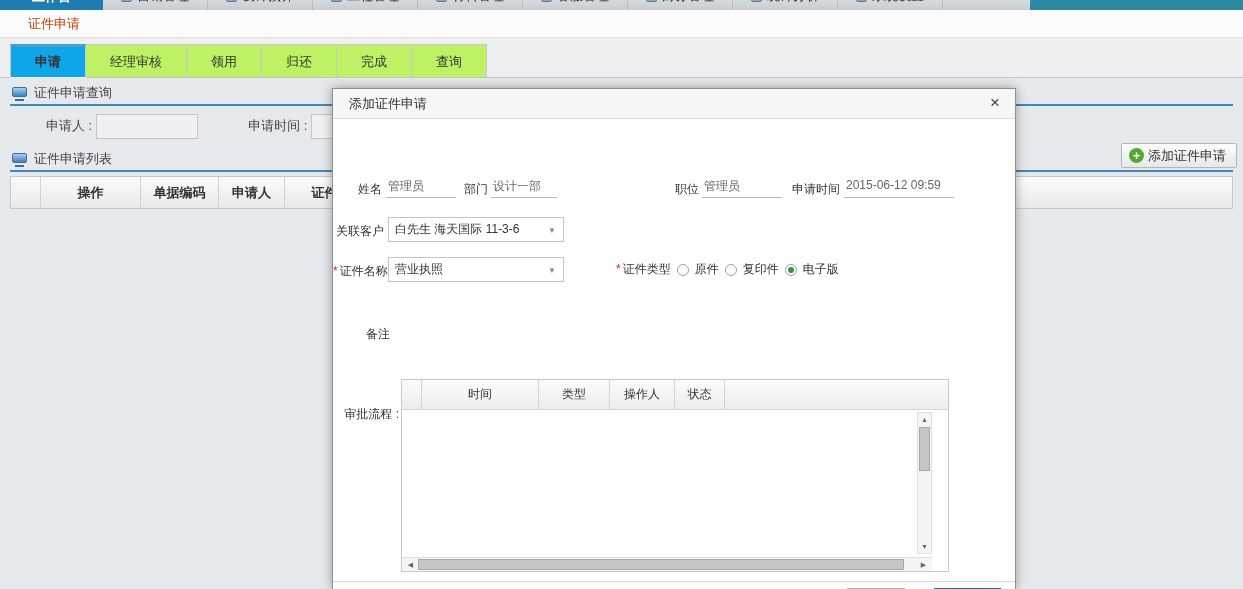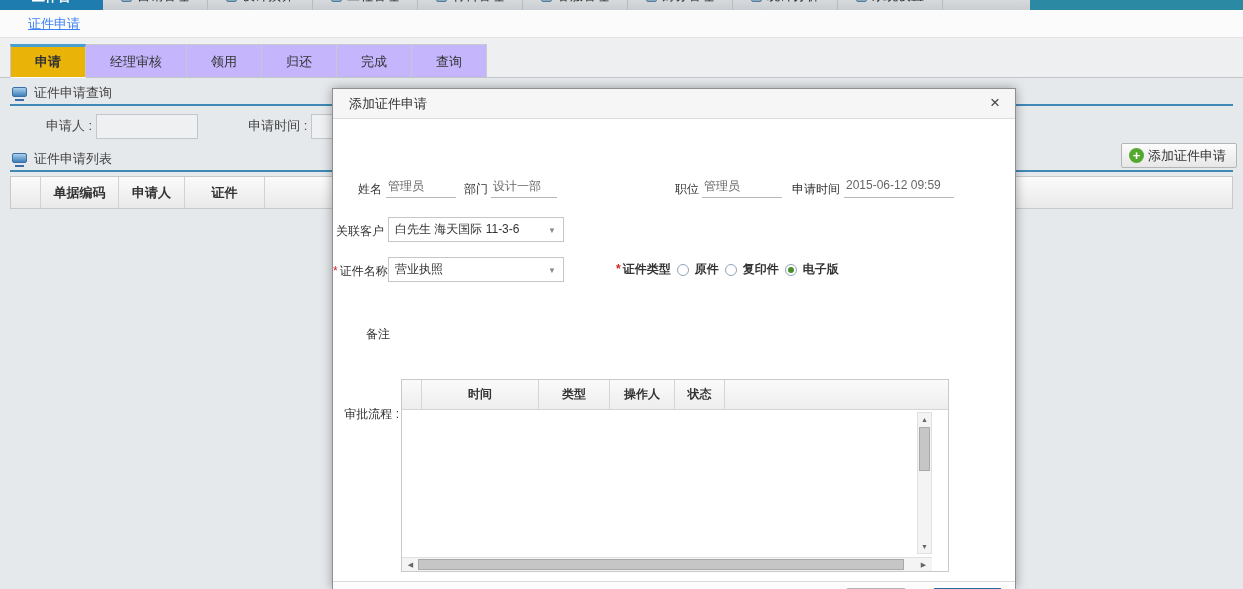--- a/index.html
+++ b/index.html
@@ -14,29 +14,29 @@
     color:#fff; font-weight:bold; text-align:center; white-space:nowrap; }
   .menu-strip { position:absolute; left:103px; top:-18px; width:927px; height:28px;
     background:linear-gradient(#eff1f2,#c9cdd1); display:flex; }
   .menu-item { height:28px; line-height:28px; padding:0 18px; border-right:1px solid #b8bcc0;
     color:#222; white-space:nowrap; display:flex; align-items:center; gap:5px; }
   .menu-ico { display:inline-block; width:11px; height:11px; border:1px solid #5b7c94;
     background:linear-gradient(#cfe2ef,#7fa8c4); border-radius:2px; }
 
   
   .title-strip { height:28px; background:#fbfbfb; border-bottom:1px solid #e2e2e2;
-    line-height:28px; padding-left:28px; color:#3b82f6;text-decoration:underline; }
+    line-height:28px; padding-left:28px; color:#c2410c; }
 
   
   .tab-area { height:40px; background:#edeff1; border-bottom:1px solid #c2c6ca; position:relative; }
   .tabs { position:absolute; left:10px; bottom:-1px; display:flex; }
-  .tab { height:34px; line-height:34px; padding:0 24px; background:#c4b5fd;
+  .tab { height:34px; line-height:34px; padding:0 24px; background:#bef264;
     border:1px solid #c6cace; border-left:none; border-bottom:1px solid #c2c6ca; color:#333; cursor:pointer; white-space:nowrap; }
   .tab:first-child { border-left:1px solid #c6cace; }
-  .tab.active { background:#eab308; border-top:3px solid #49a0cf; line-height:30px; font-weight:bold; border-bottom:1px solid #fff; }
+  .tab.active { background:#0ea5e9; border-top:3px solid #49a0cf; line-height:30px; font-weight:bold; border-bottom:1px solid #fff; }
 
   
   .content { position:relative; height:511px; background:#e6e9ec; }
   .sec-hdr { display:flex; align-items:center; gap:7px; margin-left:12px; color:#444; height:16px; }
   .sec-hdr.first { padding-top:0; margin-top:7px; }
   .mon-ico { position:relative; display:inline-block; width:15px; height:15px; }
   .mon-ico i { position:absolute; left:0; top:1px; width:15px; height:10px; border:1px solid #3a6ea5;
     border-radius:2px; background:linear-gradient(#a9d0ee,#3f7fb8); }
   .mon-ico b { position:absolute; left:3px; bottom:0; width:9px; height:2px; background:#3a6ea5; }
   .sec-line { height:2px; background:#4088b6; margin:3px 10px 0 10px; }
@@ -66,31 +66,31 @@
     padding-left:16px; color:#333; position:relative; }
   .m-close { position:absolute; right:10px; top:0; width:20px; height:30px; line-height:28px; text-align:center;
     font-size:17px; color:#444; cursor:pointer; }
   .m-body { position:relative; width:100%; height:470px; font-size:12px; }
   .lbl { position:absolute; text-align:right; color:#333; white-space:nowrap; }
   .ufield { position:absolute; border-bottom:1px solid #b8b8b8; color:#666; padding:0 2px 3px 2px; height:20px; white-space:nowrap; }
   .req { color:#d22222; margin-right:2px; }
   .dd { position:absolute; left:55px; width:176px; height:25px; border:1px solid #c3c7cb; background:#fff; cursor:pointer; }
   .dd .dd-val { display:block; line-height:23px; padding-left:6px; color:#333; white-space:nowrap; overflow:hidden; }
   .dd .dd-arrow { position:absolute; right:7px; top:8px; font-size:8px; color:#888; }
-  .radio-row { position:absolute; left:283px; top:138px; height:25px; display:flex; align-items:center; gap:6px; white-space:nowrap;font-weight:bold; }
+  .radio-row { position:absolute; left:283px; top:138px; height:25px; display:flex; align-items:center; gap:6px; white-space:nowrap; }
   .radio { display:inline-block; width:12px; height:12px; border:1px solid #8fa3b5; border-radius:50%;
     background:#fff; position:relative; cursor:pointer; }
   .radio.sel::after { content:""; position:absolute; left:2px; top:2px; width:6px; height:6px; border-radius:50%; background:#4a8f2e; }
   .remark-box { position:absolute; left:65px; top:174px; width:558px; height:78px; border:1px solid #5b9bd5;
     background:linear-gradient(#fcf6cb, #fdfbe2 45%, #ffffff 80%); color:#3838cf; padding:4px 6px; line-height:16px; }
   .resize-ico { position:absolute; right:1px; bottom:0; font-size:9px; color:#aaa; }
 
   .appr { position:absolute; left:68px; top:260px; width:548px; height:193px; border:1px solid #c9c9c9; background:#fff; }
   .appr-hdr { height:30px; display:flex; background:linear-gradient(#fbfbfb,#ededed); border-bottom:1px solid #d5d5d5; }
-  .ath { border-right:1px solid #d5d5d5; display:flex; align-items:center; justify-content:center; font-weight:bold; color:#333; }
+  .ath { border-right:1px solid #d5d5d5; display:flex; align-items:center; justify-content:center; font-weight:normal; color:#333; }
   .ath.a0 { width:20px; } .ath.a1 { width:117px; } .ath.a2 { width:71px; } .ath.a3 { width:65px; }
   .ath.a4 { width:171px; } .ath.a5 { width:50px; } .ath.afill { flex:1; border-right:none; }
   .vsb { position:absolute; right:16px; top:32px; width:15px; height:142px; background:#f4f4f4; border:1px solid #e0e0e0; }
   .vsb .sb-arrow { position:absolute; left:0; width:13px; height:13px; font-size:7px; color:#666; text-align:center; line-height:13px; cursor:pointer; }
   .vsb .up { top:0; } .vsb .down { bottom:0; }
   .vsb .thumb { position:absolute; left:1px; top:14px; width:11px; height:44px; background:#c6c6c6; border:1px solid #a9a9a9; }
   .hsb { position:absolute; left:0; bottom:0; width:530px; height:14px; background:#f4f4f4; border-top:1px solid #e0e0e0; }
   .hsb .sb-arrow { position:absolute; top:0; width:13px; height:13px; font-size:7px; color:#666; text-align:center; line-height:13px; cursor:pointer; }
   .hsb .left { left:2px; } .hsb .right { right:2px; }
   .hsb .thumb { position:absolute; left:16px; top:1px; width:486px; height:11px; background:#c6c6c6; border:1px solid #a9a9a9; }
@@ -184,20 +184,21 @@
         </span>
       <span>证件申请列表</span>
     </div>
     <div class="add-btn">
       <span class="plus-ico">+</span>
       <span>添加证件申请</span>
     </div>
     <div class="sec-line"></div>
     <div class="tbl-hdr">
       <div class="th c0"></div>
+      <div class="th c1">操作</div>
       <div class="th c2">单据编码</div>
       <div class="th c3">申请人</div>
       <div class="th c4">证件</div>
       <div class="th cfill"></div>
     </div>
   </div>
 </div>
 
 <div class="modal">
   <div class="m-hdr">

